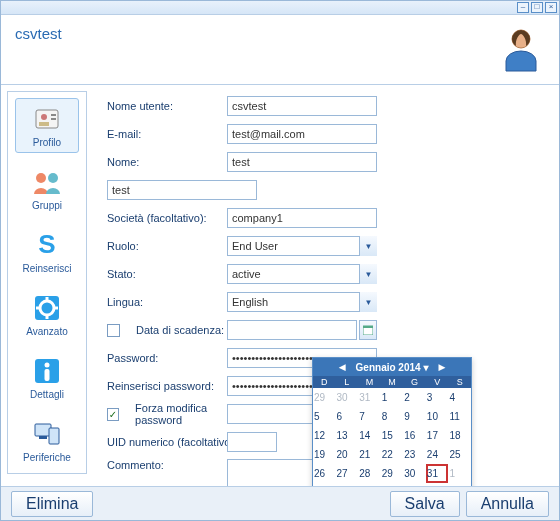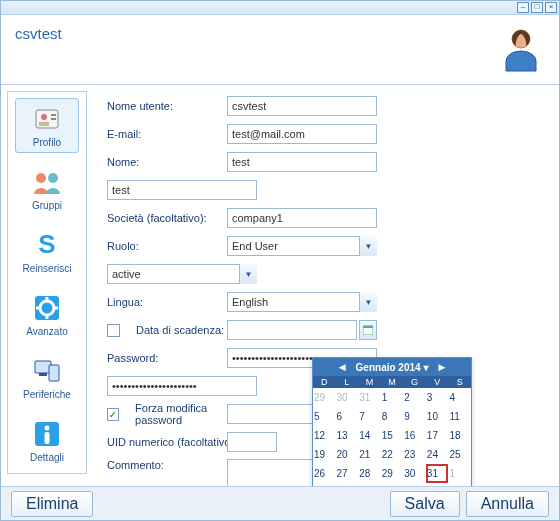--- a/index.html
+++ b/index.html
@@ -294,36 +294,36 @@
                 <line x1="5" y1="16" x2="9" y2="16"></line>
                 <line x1="23" y1="16" x2="27" y2="16"></line>
               </g>
             </svg>
         </div>
         <div class="sb-label">Avanzato</div>
       </div>
       <div class="sb-item">
         <div class="sb-icon">
           <svg viewBox="0 0 32 32">
+              <rect x="4" y="4" width="24" height="24" rx="3" fill="#2aa0e8"></rect>
+              <circle cx="16" cy="10" r="2.5" fill="#fff"></circle>
+              <rect x="13.5" y="14" width="5" height="12" rx="2" fill="#fff"></rect>
+            </svg>
+        </div>
+        <div class="sb-label">Dettagli</div>
+      </div>
+      <div class="sb-item">
+        <div class="sb-icon">
+          <svg viewBox="0 0 32 32">
               <rect x="4" y="6" width="16" height="12" rx="1" fill="#cfe4f8" stroke="#2a5a9a"></rect>
               <rect x="8" y="18" width="8" height="3" fill="#2a5a9a"></rect>
               <rect x="18" y="10" width="10" height="16" rx="1" fill="#cfe4f8" stroke="#2a5a9a"></rect>
             </svg>
         </div>
         <div class="sb-label">Periferiche</div>
-      </div>
-      <div class="sb-item">
-        <div class="sb-icon">
-          <svg viewBox="0 0 32 32">
-              <rect x="4" y="4" width="24" height="24" rx="3" fill="#2aa0e8"></rect>
-              <circle cx="16" cy="10" r="2.5" fill="#fff"></circle>
-              <rect x="13.5" y="14" width="5" height="12" rx="2" fill="#fff"></rect>
-            </svg>
-        </div>
-        <div class="sb-label">Dettagli</div>
       </div>
       <div class="sb-item">
         
         
       </div>
 
     </div>
 
     <div class="form-area">
 
@@ -347,20 +347,21 @@
         <input class="fld" value="company1" style="">
       </div>
       <div class="form-row">
         <div class="form-label">Ruolo:</div>
         <div class="sel-wrap">
           <input class="fld sel" readonly="" value="End User" style="">
           <div class="sel-arrow">▼</div>
         </div>
       </div>
       <div class="form-row">
+        <div class="form-label">Stato:</div>
         <div class="sel-wrap">
           <input class="fld sel" readonly="" value="active" style="">
           <div class="sel-arrow">▼</div>
         </div>
       </div>
       <div class="form-row">
         <div class="form-label">Lingua:</div>
         <div class="sel-wrap">
           <input class="fld sel" readonly="" value="English" style="">
           <div class="sel-arrow">▼</div>
@@ -379,20 +380,21 @@
                 <rect x="0" y="1" width="10" height="2" fill="#5a8"></rect>
               </svg>
           </div>
         </div>
       </div>
       <div class="form-row">
         <div class="form-label">Password:</div>
         <input class="fld" value="••••••••••••••••••••••" style="">
       </div>
       <div class="form-row">
+        <div class="form-label">Reinserisci password:</div>
         <input class="fld" value="••••••••••••••••••••••" style="">
       </div>
       <div class="form-row">
         <div class="form-label chk" style="width:140px">
           <span class="chk-box">✓</span>
           <span>Forza modifica password</span>
         </div>
         <div class="date-wrap" style="margin-left:-20px">
           <input class="fld" style="width: 110px;" value="">
           <div class="cal-btn">

